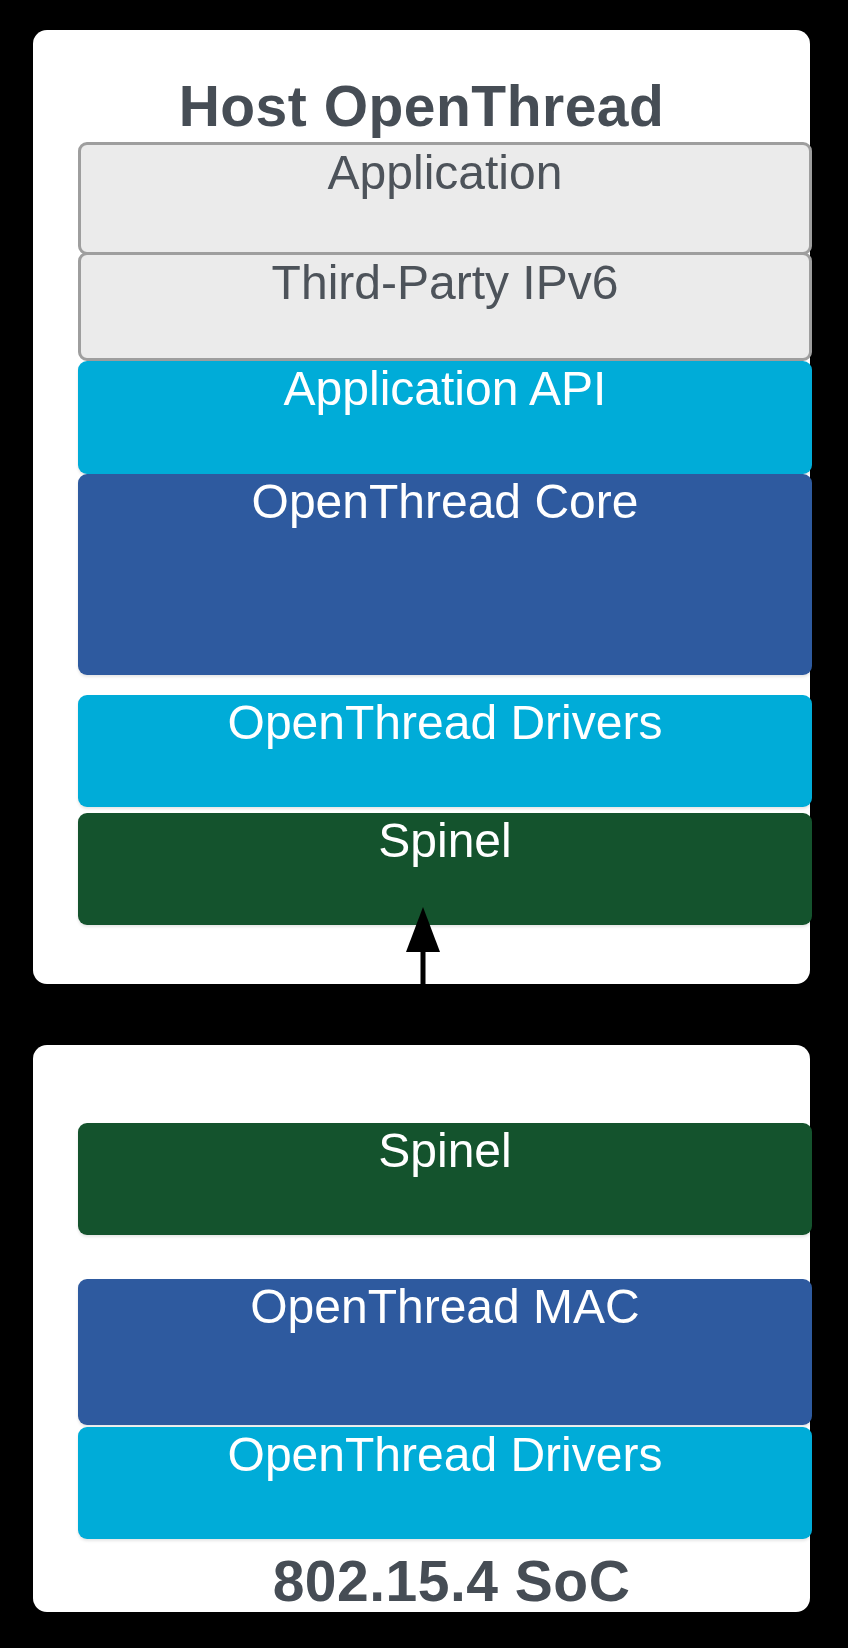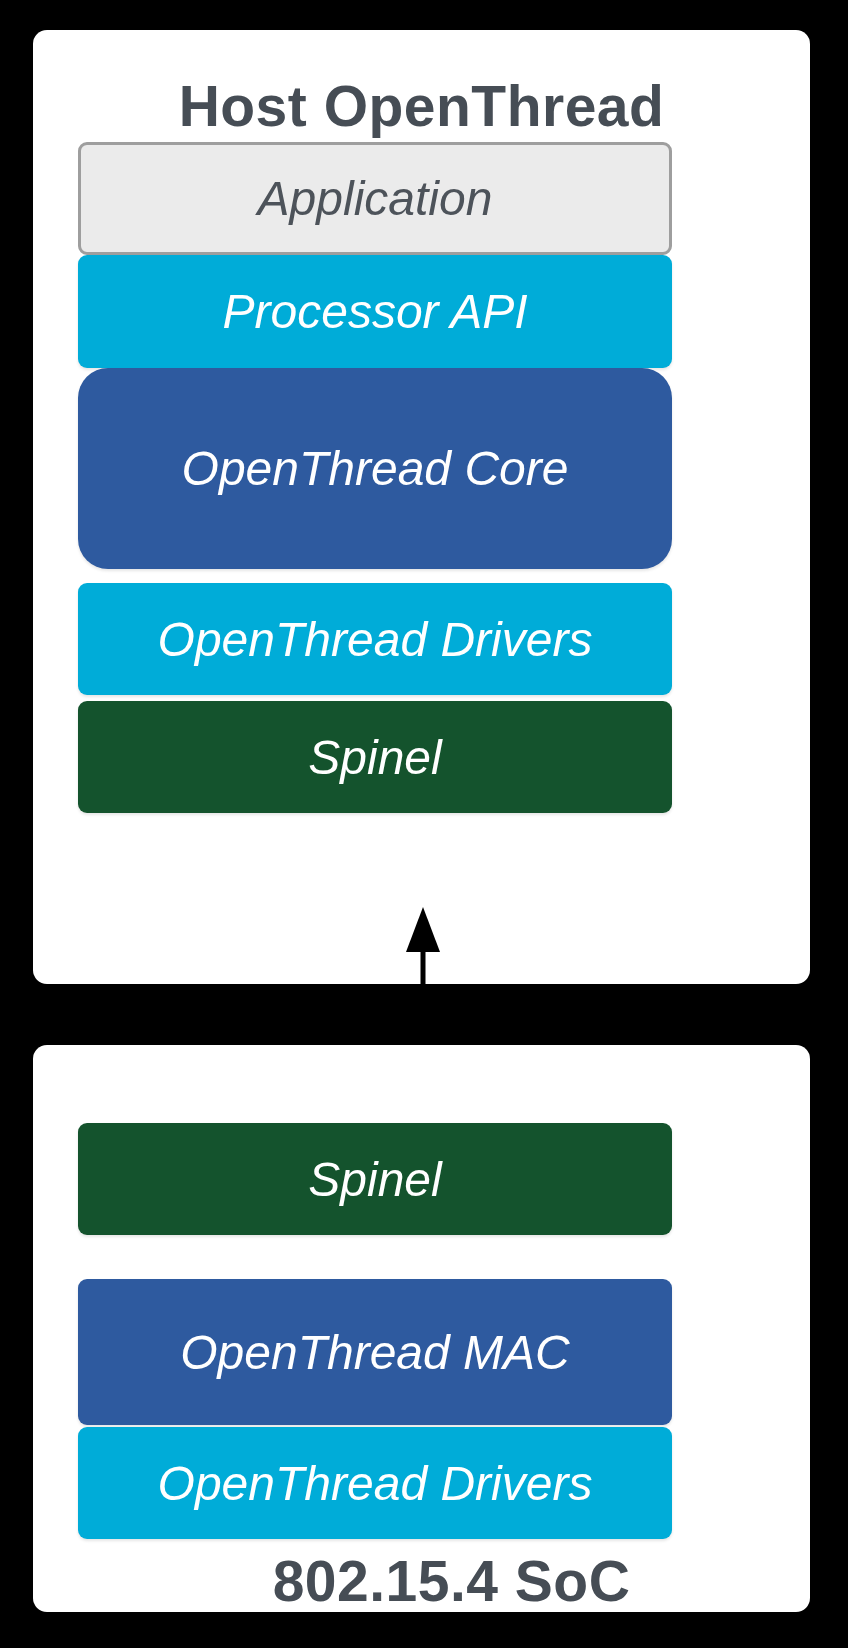--- a/index.html
+++ b/index.html
@@ -33,43 +33,42 @@
   .stack {
     position: absolute;
     left: 45px;
     width: 690px;
     top: 0;
   }
   .stack-host { top: 112px; }
   .stack-soc  { top: 78px; }
   .layer {
     box-sizing: border-box;
-    width: 594px;
+    width: 734px;
     border-radius: 9px;
     display: flex;
-    align-items: center;
+    align-items: flex-start;
     justify-content: center;
     font-size: 48px;
     box-shadow: 0 2px 3px rgba(0,0,0,0.10);
-    font-style: italic;
   }
   .layer-gray {
     background: #EBEBEB;
     border: 3px solid #9E9E9E;
     color: #4D535A;
     box-shadow: none;
   }
   .layer-cyan { background: #00ACD8; color: #ffffff; }
   .layer-blue { background: #2E5A9F; color: #ffffff; }
   .layer-red  { background: #14532d; color: #ffffff; }
 
   .h-app     { height: 113px; }
   .h-third   { height: 109px; }
   .h-api     { height: 113px; }
-  .h-core    { height: 201px; margin-bottom: 14px; border-radius: 30px; }
+  .h-core    { height: 201px; margin-bottom: 20px; }
   .h-driv    { height: 112px; margin-bottom: 6px; }
   .h-spinel  { height: 112px; }
   .h-spinel2 { height: 112px; margin-bottom: 2px; }
   .h-mac     { height: 146px; margin-bottom: 2px; margin-top: 44px; }
   .h-driv2   { height: 112px; }
 
   .arrow-wrap {
     position: absolute;
     left: 403px;
     top: 905px;
@@ -81,22 +80,25 @@
 <body>
 
 <div class="canvas">
 
   <div class="panel panel-host">
     <div class="panel-title">Host OpenThread</div>
     <div class="stack stack-host">
       <div class="layer layer-gray h-app">
         <span>Application</span>
       </div>
+      <div class="layer layer-gray h-third" style="margin-top:-3px;">
+        <span>Third-Party IPv6</span>
+      </div>
       <div class="layer layer-cyan h-api">
-        <span>Processor API</span>
+        <span>Application API</span>
       </div>
       <div class="layer layer-blue h-core">
         <span>OpenThread Core</span>
       </div>
       <div class="layer layer-cyan h-driv">
         <span>OpenThread Drivers</span>
       </div>
       <div class="layer layer-red h-spinel">
         <span>Spinel</span>
       </div>

